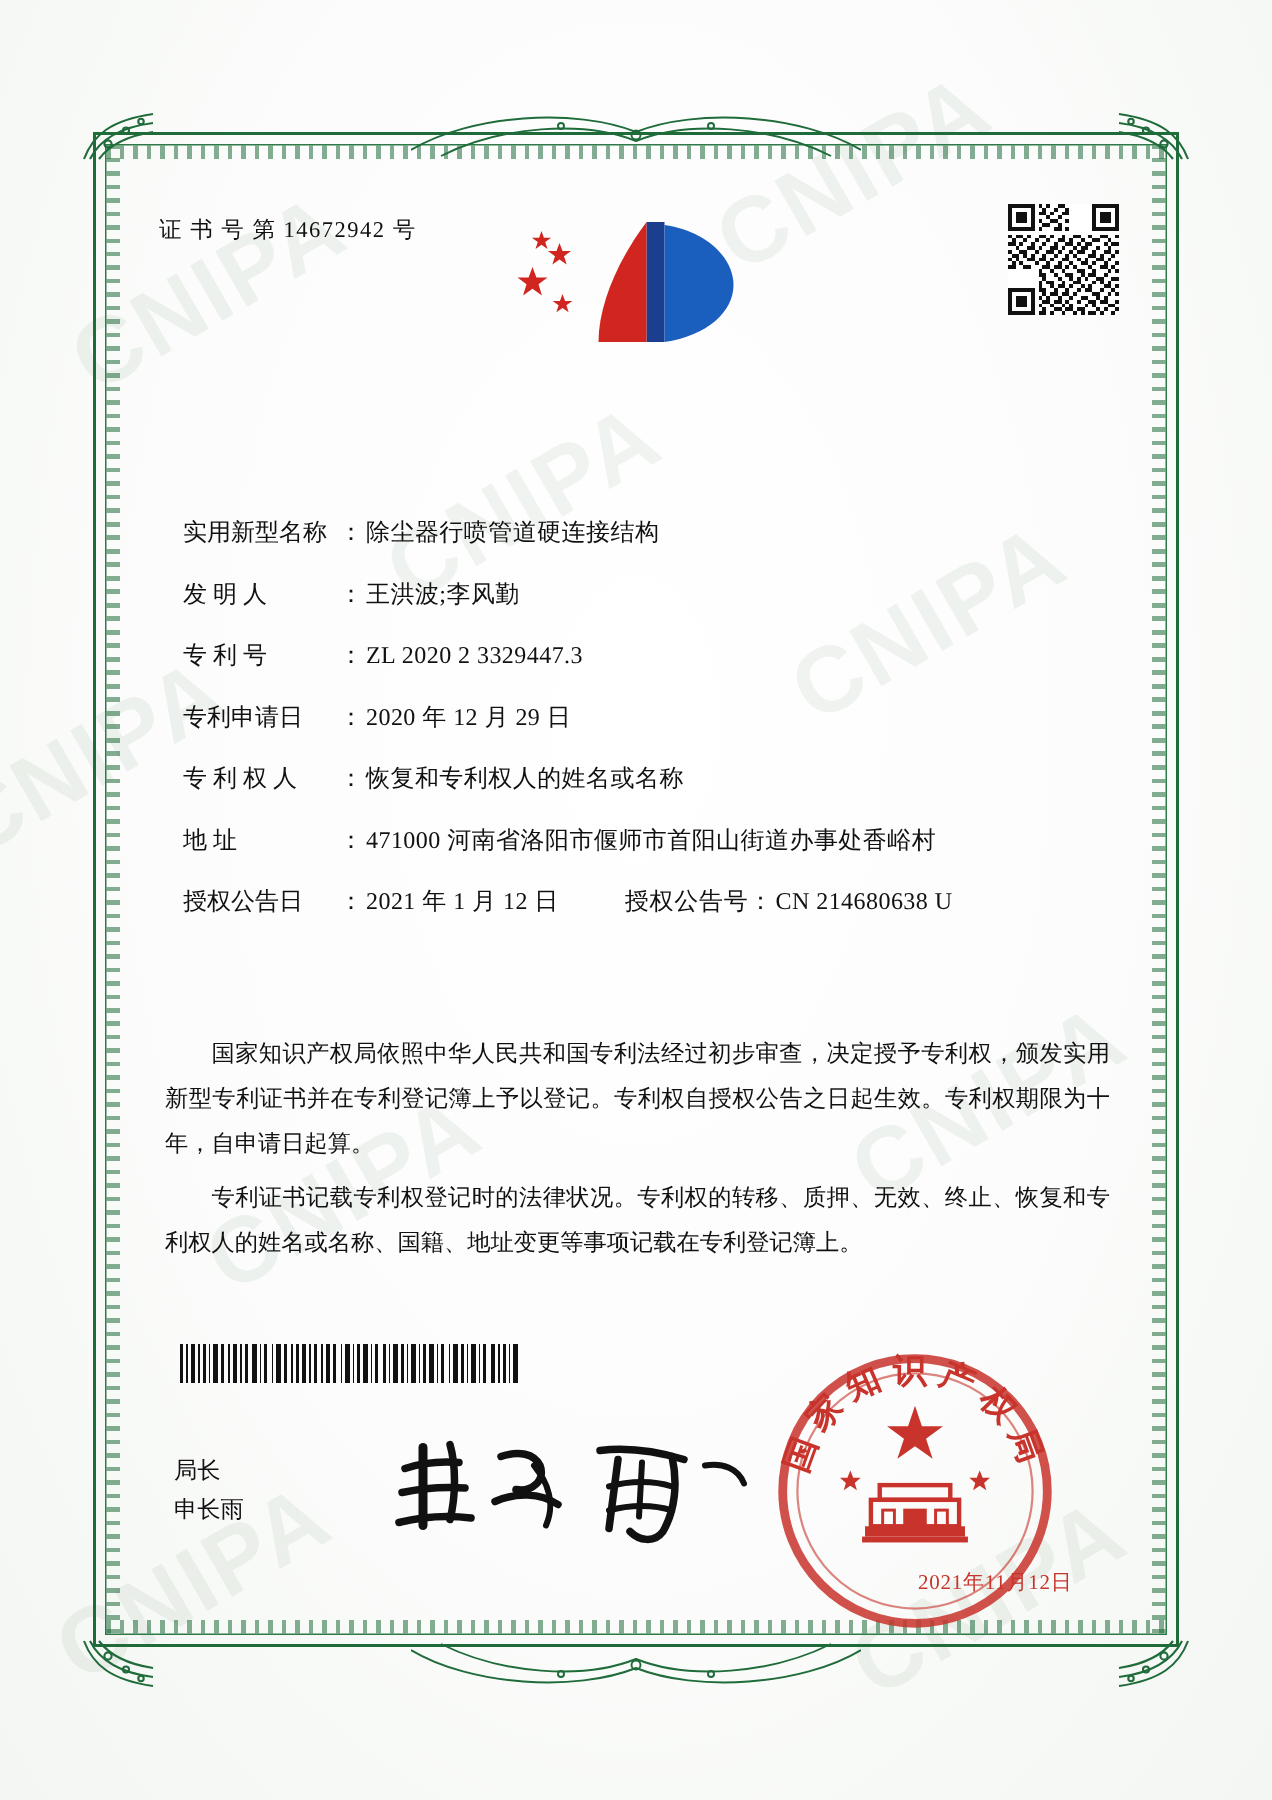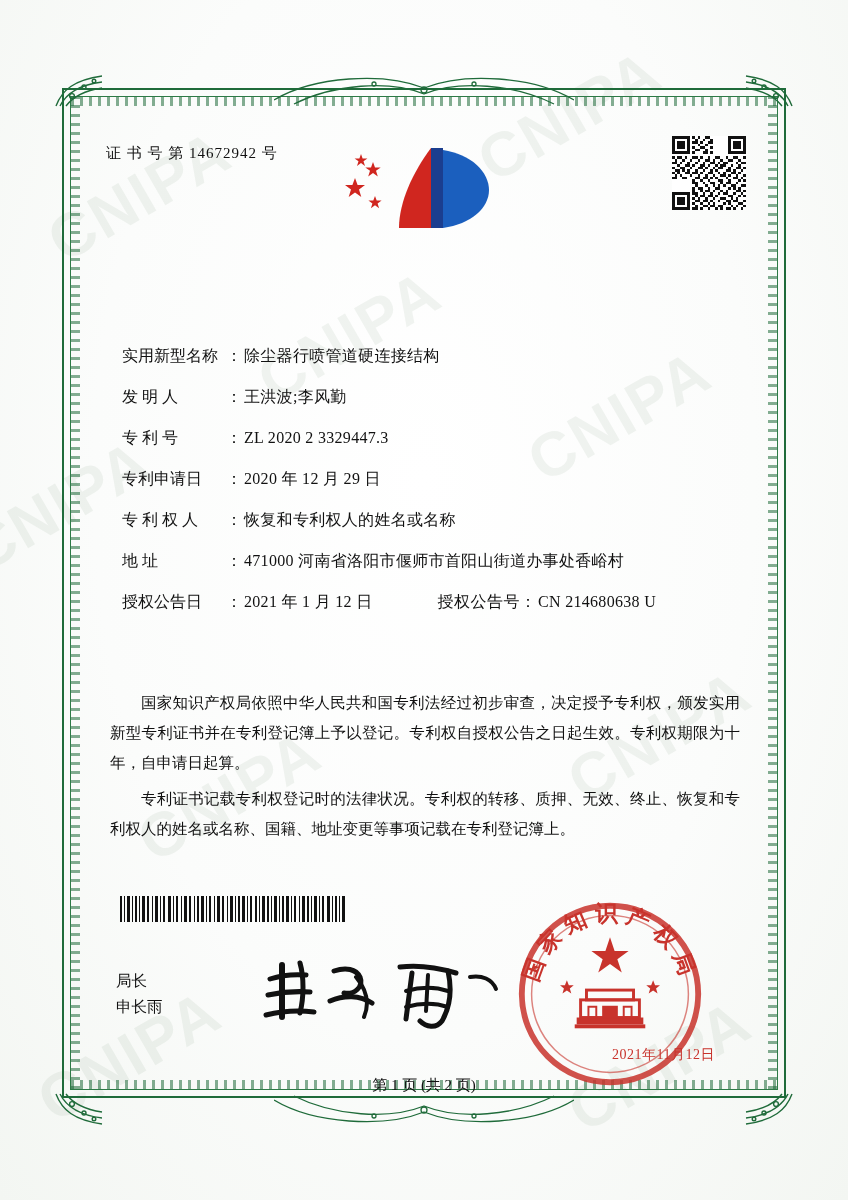--- a/index.html
+++ b/index.html
@@ -182,21 +182,21 @@
     margin-right: 2px;
   }
   .field-value {
     flex: 1;
     letter-spacing: 0.3px;
   }
   .field-row.dual .field-value {
     flex: none;
   }
   .second-label {
-    margin-left: 65px;
+    margin-left: 44px;
     letter-spacing: 0.5px;
   }
 
   .paragraphs {
     position: absolute;
     left: 40px;
     right: 38px;
     top: 592px;
     font-size: 15.5px;
     line-height: 30px;
@@ -744,17 +744,16 @@
       <g fill="#c8332c" transform="translate(100,58)">
         <polygon points="0,-16 4.7,-2 19,-2 7.5,6.5 12,20 0,11.5 -12,20 -7.5,6.5 -19,-2 -4.7,-2"></polygon>
       </g>
       <g fill="#c8332c" transform="translate(100,86)">
         <polygon points="-44,0 -42,5 -37,5 -41,8.5 -39.5,13.5 -44,10.5 -48.5,13.5 -47,8.5 -51,5 -46,5"></polygon>
         <polygon points="44,0 46,5 51,5 47,8.5 48.5,13.5 44,10.5 39.5,13.5 41,8.5 37,5 42,5"></polygon>
       </g>
     </svg>
     <div class="seal-date">2021年11月12日</div>
 
-    <div class="page-num">第 1 页 (共 2 页)</div>
   </div>
 
 
 </div>
 
 </body></html>

